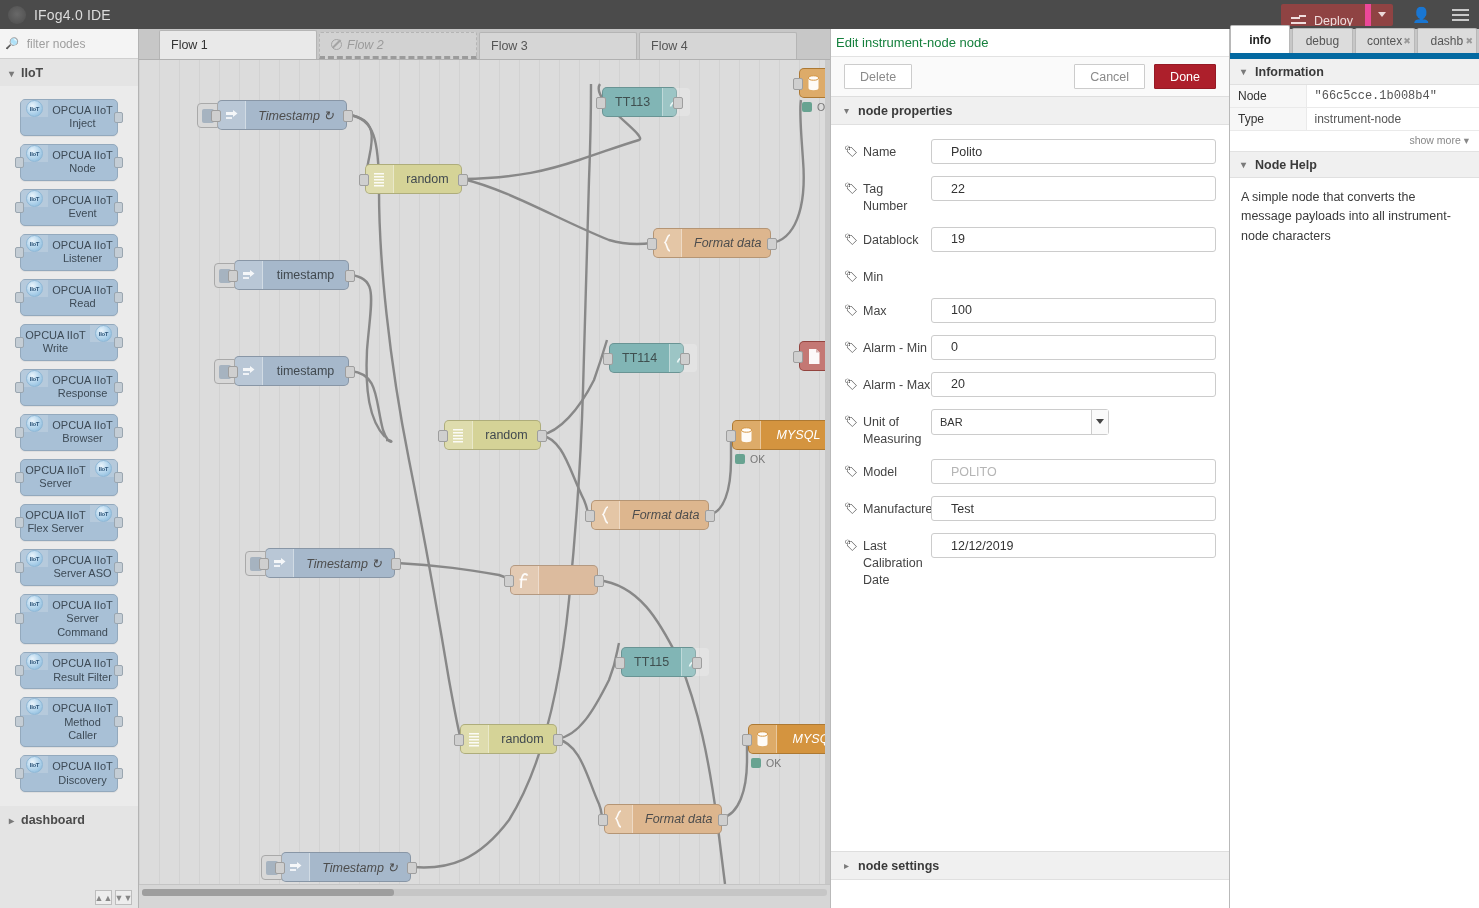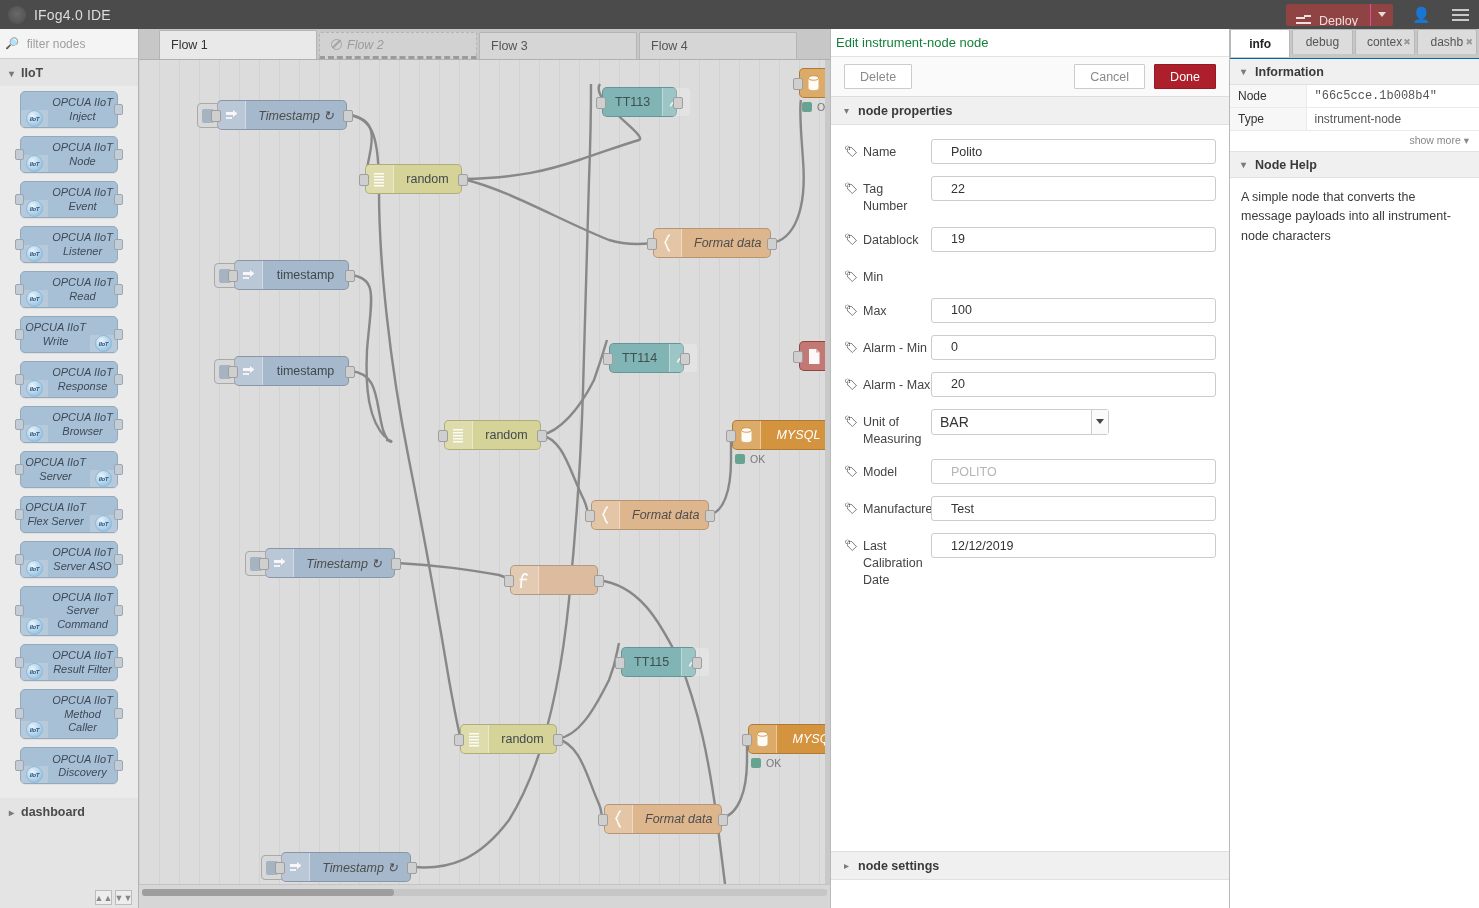--- a/index.html
+++ b/index.html
@@ -29,21 +29,21 @@
   }
   .header-title { font-size: 14px; color: #dcdcdc; letter-spacing: .2px; }
   .header-spacer { flex: 1; }
   .deploy-group {
     display: flex; align-items: stretch; height: 22px; margin-right: 10px;
     background: #8f4343; border-radius: 2px; overflow: hidden;
   }
   .deploy-main {
     display: flex; align-items: center; gap: 7px;
     padding: 12px 12px 0 9px; color: #f0dede; font-size: 12.5px;
-    border-right: 1px solid #ec4899; cursor: pointer;
+    border-right: 6px solid #ec4899; cursor: pointer;
   }
   .deploy-icon { display: block; }
   .deploy-caret {
     display: flex; align-items: center; justify-content: center;
     width: 22px; cursor: pointer;
   }
   .caret-dn {
     width: 0; height: 0;
     border-left: 4px solid transparent; border-right: 4px solid transparent;
     border-top: 5px solid #ecd9d9;
@@ -76,25 +76,24 @@
     overflow: hidden;
   }
   .cat-header {
     display: flex; align-items: center; gap: 7px;
     padding: 7px 9px 6px 9px; font-size: 12.5px; font-weight: bold; color: #4a4a4a;
     background: #e4e4e4; cursor: pointer;
   }
   .chev { font-size: 10px; color: #7a7a7a; }
   .cat-body { background: #ebebeb; padding: 5px 0 6px 0; }
   .pnode {
-    position: relative; width: 98px; margin: 0 auto 8px auto;
+    position: relative; width: 98px; margin: 8px auto 8px auto;
     min-height: 37px; background: #a8c0d6; border: 1px solid #93a9bd;
-    border-radius: 5px; display: flex; align-items: flex-end; cursor: move;
+    border-radius: 5px; display: flex; align-items: flex-start; cursor: move;
     box-shadow: 0 1px 0 rgba(0,0,0,.05);
-    font-style: italic;
   }
   .pnode .pico {
     width: 27px; background: rgba(255,255,255,.16);
     display: flex; align-items: center; justify-content: center; flex: none;
   }
   .pnode.right .pico { order: 2; }
   .pnode .plabel {
     flex: 1; display: flex; align-items: center; justify-content: center;
     text-align: center; font-size: 11px; color: #3d4a56; line-height: 1.22;
     padding: 4px 2px;
@@ -265,21 +264,21 @@
   }
   .tag-glyph { font-size: 11px; color: #2b2b2b; flex: none; }
   .finput {
     flex: 1; height: 25px; border: 1px solid #ccc; border-radius: 3px;
     padding: 0 19px; font-family: inherit; font-size: 12.5px; color: #333;
     outline: none; background: #fff;
   }
   .finput::placeholder { color: #b5b5b5; }
   .fselect {
     width: 178px; height: 26px; border: 1px solid #ccc; border-radius: 3px;
-    padding: 0 8px; font-family: inherit; font-size: 14px; color: #333;
+    padding: 0 8px; font-family: inherit; font-size: 11px; color: #333;
     background: #fff; position: relative; display: flex; align-items: center;
     cursor: pointer;
   }
   .fselect .sel-caret {
     position: absolute; right: 0; top: 0; bottom: 0; width: 17px;
     border-left: 1px solid #ccc; background: #fafafa;
     display: flex; align-items: center; justify-content: center;
   }
   .sel-caret i {
     width: 0; height: 0; border-left: 4px solid transparent;
@@ -288,22 +287,22 @@
   .ed-footer { border-top: 1px solid #dedede; }
   .section-head.collapsed { background: #f0f0f0; }
   .ed-foot-pad { height: 28px; background: #fff; }
 
   
   .sidebar {
     position: absolute; left: 1230px; top: 29px; width: 249px; height: 879px;
     background: #fff;
   }
   .side-tabs {
-    height: 30px; background: #c7c7c7; display: flex; 
-    border-bottom: 1px solid #0369a1;
+    height: 30px; background: #c7c7c7; display: flex; align-items: flex-end;
+    border-bottom: 6px solid #0369a1;
   }
   .stab {
     height: 25px; flex: 1; min-width: 0; margin-right: 2px;
     background: #dcdcdc; border: 1px solid #b8b8b8; border-bottom: none;
     border-radius: 2px 2px 0 0; display: flex; align-items: center;
     justify-content: center; font-size: 12px; color: #555; cursor: pointer;
     overflow: hidden; white-space: nowrap; position: relative;
   }
   .stab.active { background: #fff; color: #222; height: 28px; font-weight: bold; }
   .stab .tclose {

